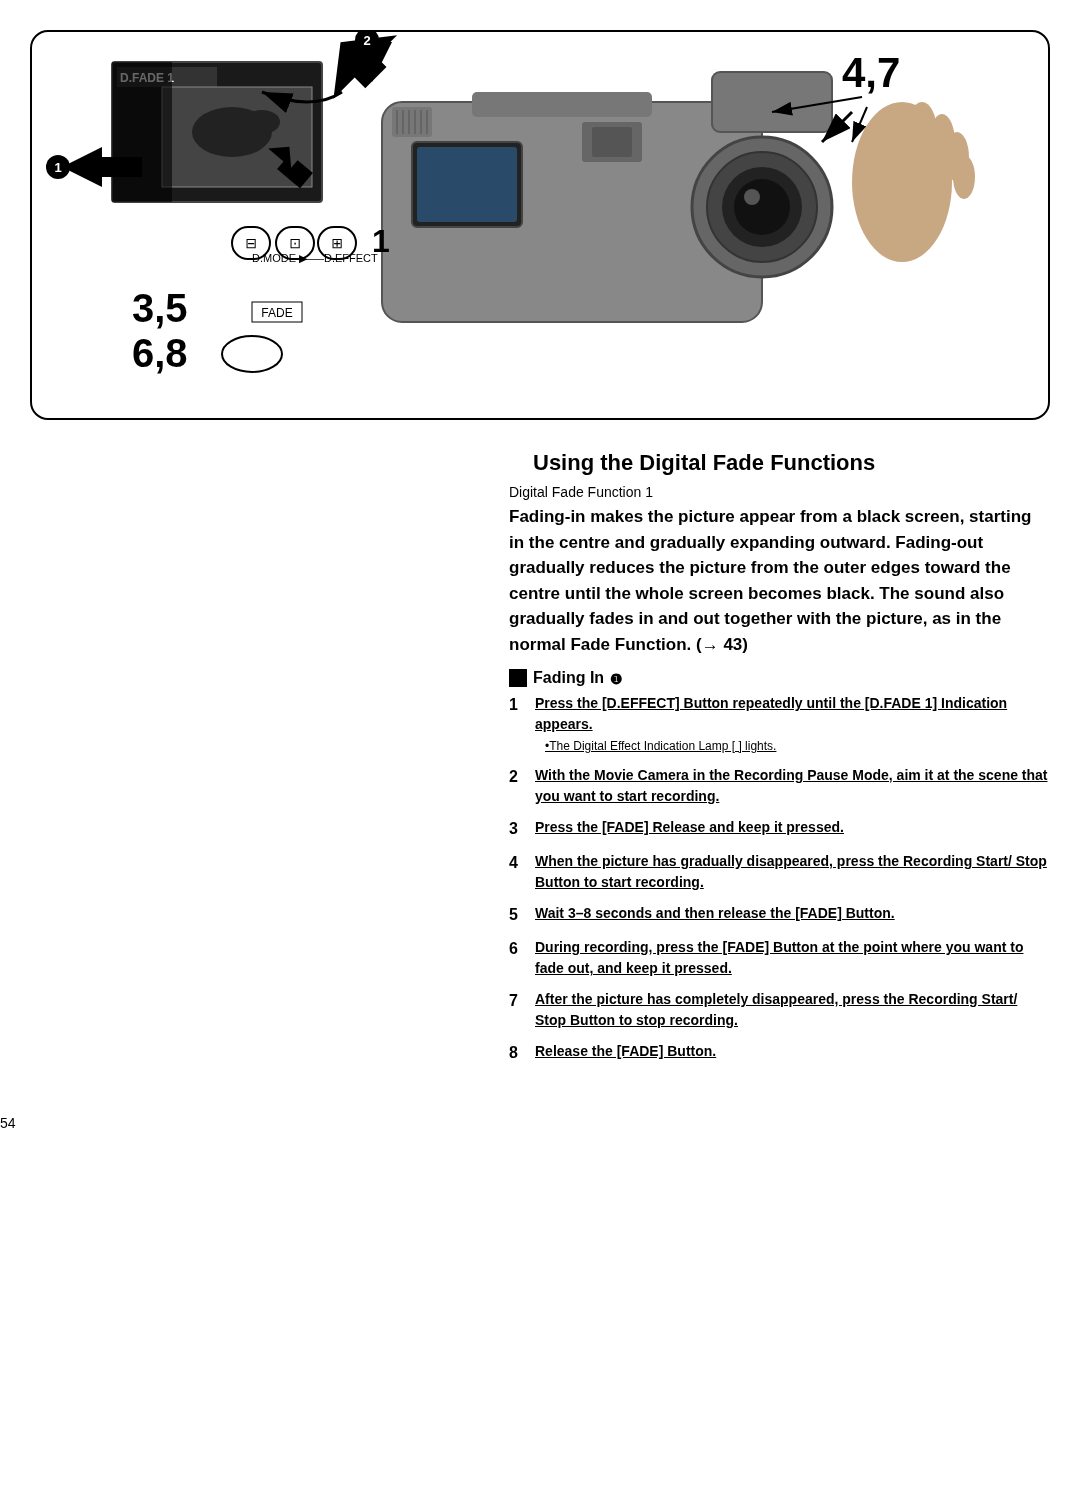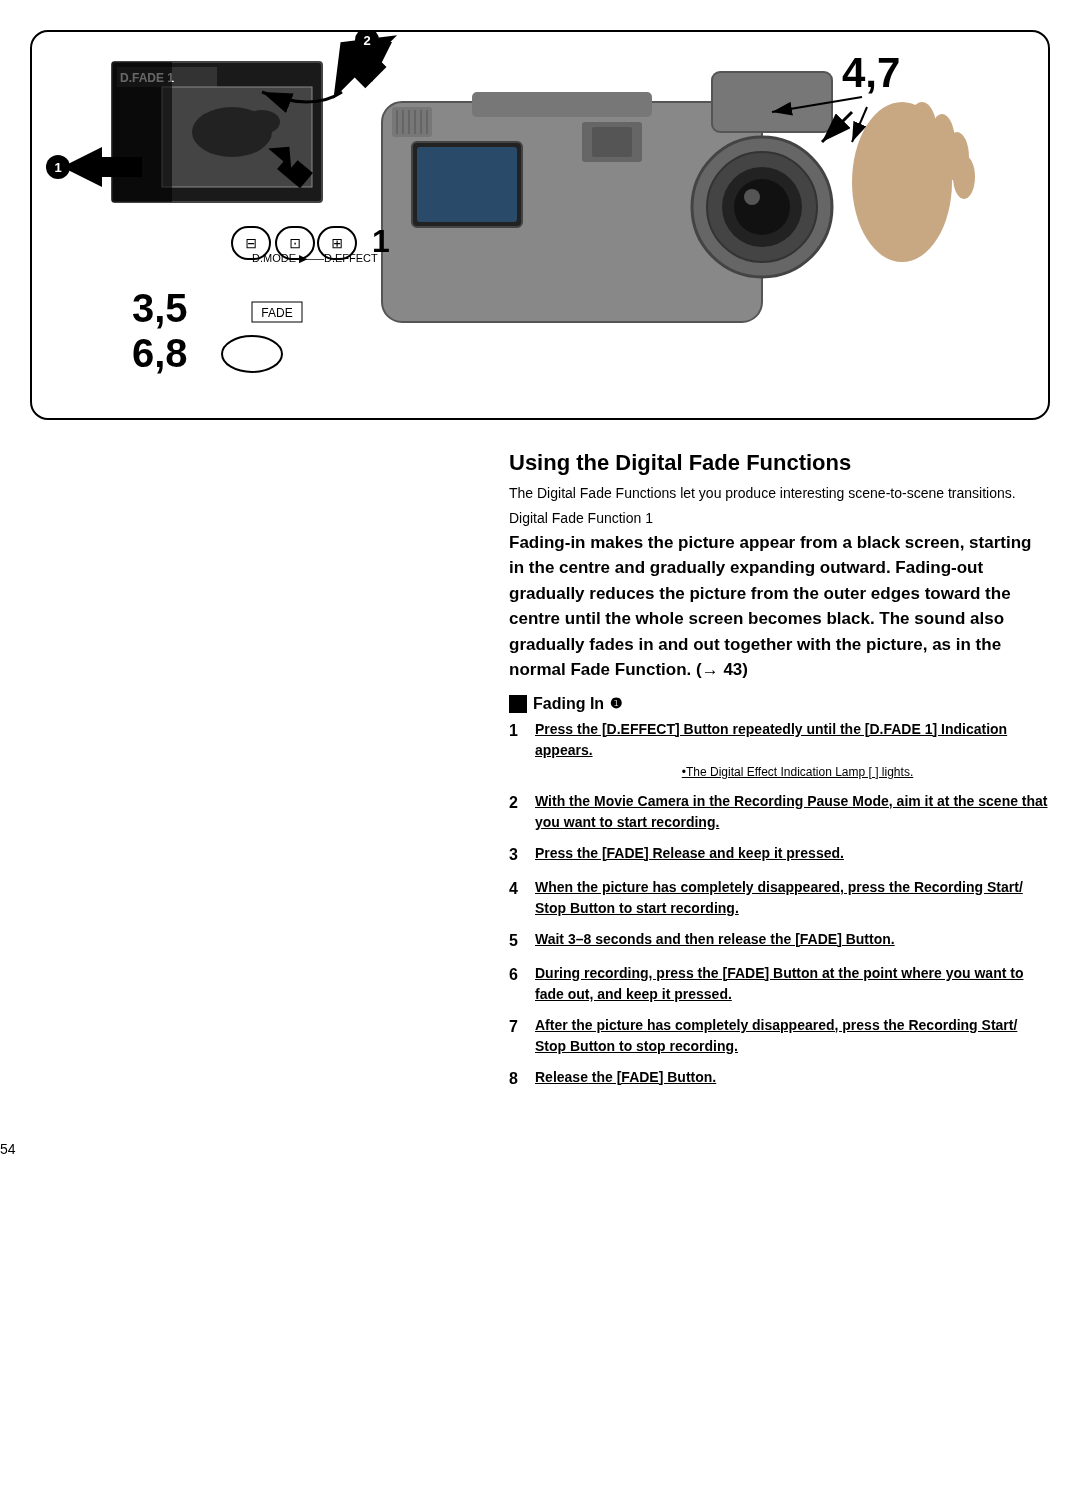--- a/index.html
+++ b/index.html
@@ -36,20 +36,21 @@
 
     .right-col {
       width: 55%;
       padding-left: 20px;
     }
 
     .section-title {
       font-size: 22px;
       font-weight: bold;
       margin-bottom: 8px;
+      margin-left: 24px;
     }
 
     .intro-text {
       font-size: 14px;
       margin-bottom: 6px;
       line-height: 1.4;
     }
 
     .sub-heading {
       font-size: 14px;
@@ -59,21 +60,21 @@
 
     .body-text {
       font-size: 17px;
       line-height: 1.5;
       margin-bottom: 10px;
       font-weight: bold;
     }
 
     .fading-label {
       display: flex;
-      align-items: flex-start;
+      align-items: flex-end;
       gap: 6px;
       font-size: 16px;
       font-weight: bold;
       margin: 12px 0 6px 0;
     }
 
     .black-square {
       width: 18px;
       height: 18px;
       background: #000;
@@ -105,21 +106,20 @@
     }
 
     .step-bold {
       font-weight: bold;
     }
 
     .bullet-item {
       font-size: 12px;
       margin-left: 10px;
       margin-top: 2px;
-      text-align: center;
     }
 
     .page-number {
       text-align: left;
       font-size: 14px;
       margin-top: 40px;
       padding-bottom: 30px;
     }
   </style>
 </head>
@@ -233,21 +233,20 @@
 
 <div class="content-area">
   <div class="left-col">
     
   </div>
 
   <div class="right-col">
 
     <h2 class="section-title">Using the Digital Fade Functions</h2>
 
-    <p class="intro-text">The Digital Fade Functions let you produce interesting scene-to-scene transitions.</p>
 
     <p class="sub-heading">Digital Fade Function 1</p>
 
     <p class="body-text">Fading-in makes the picture appear from a black screen, starting in the centre and gradually expanding outward. Fading-out gradually reduces the picture from the outer edges toward the centre until the whole screen becomes black. The sound also gradually fades in and out together with the picture, as in the normal Fade Function. (→ 43)</p>
 
     <div class="fading-label">
       <span class="black-square"></span>
       <span>Fading In</span>
       <span style="font-size:14px;">❶</span>
     </div>
@@ -268,21 +267,21 @@
       </li>
       <li>
         <span class="step-number">3</span>
         <div class="step-content">
           <span class="step-bold">Press the [FADE] Release and keep it pressed.</span>
         </div>
       </li>
       <li>
         <span class="step-number">4</span>
         <div class="step-content">
-          <span class="step-bold">When the picture has completely disappeared, press the Recording Start/ Stop Button to start recording.</span>
+          <span class="step-bold">When the picture has gradually disappeared, press the Recording Start/ Stop Button to start recording.</span>
         </div>
       </li>
       <li>
         <span class="step-number">5</span>
         <div class="step-content">
           <span class="step-bold">Wait 3–8 seconds and then release the [FADE] Button.</span>
         </div>
       </li>
     </ul>
 

